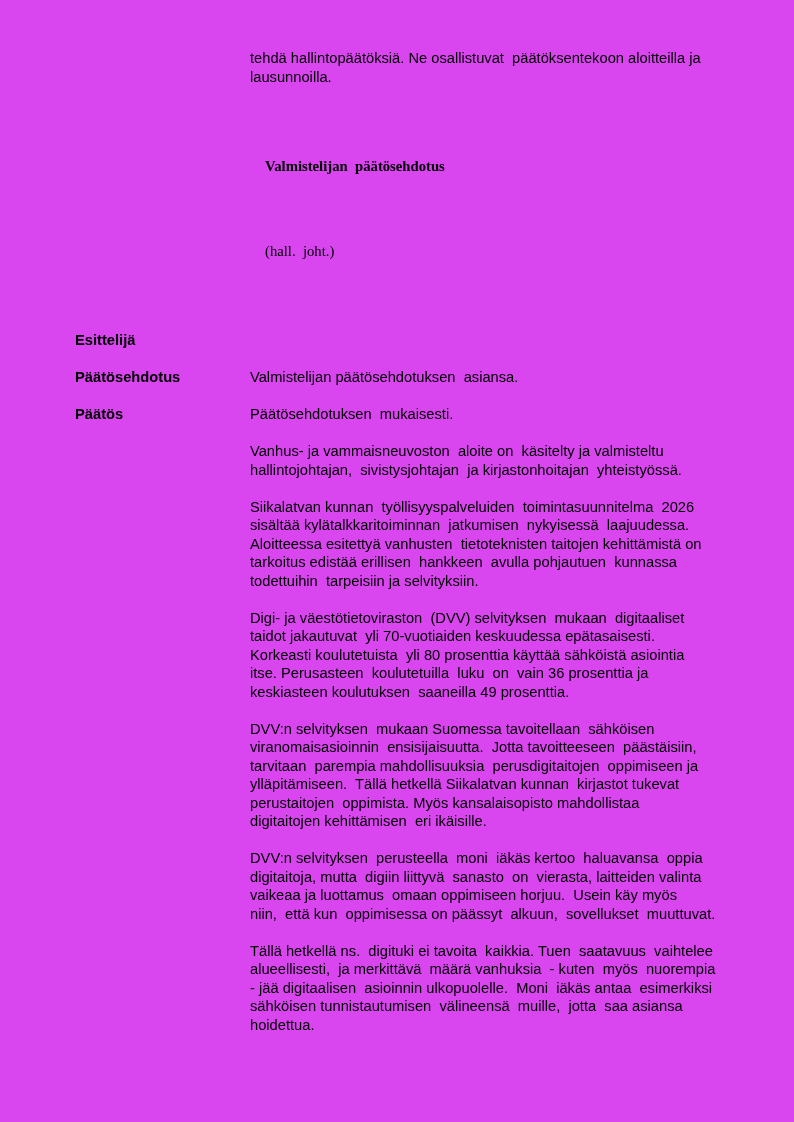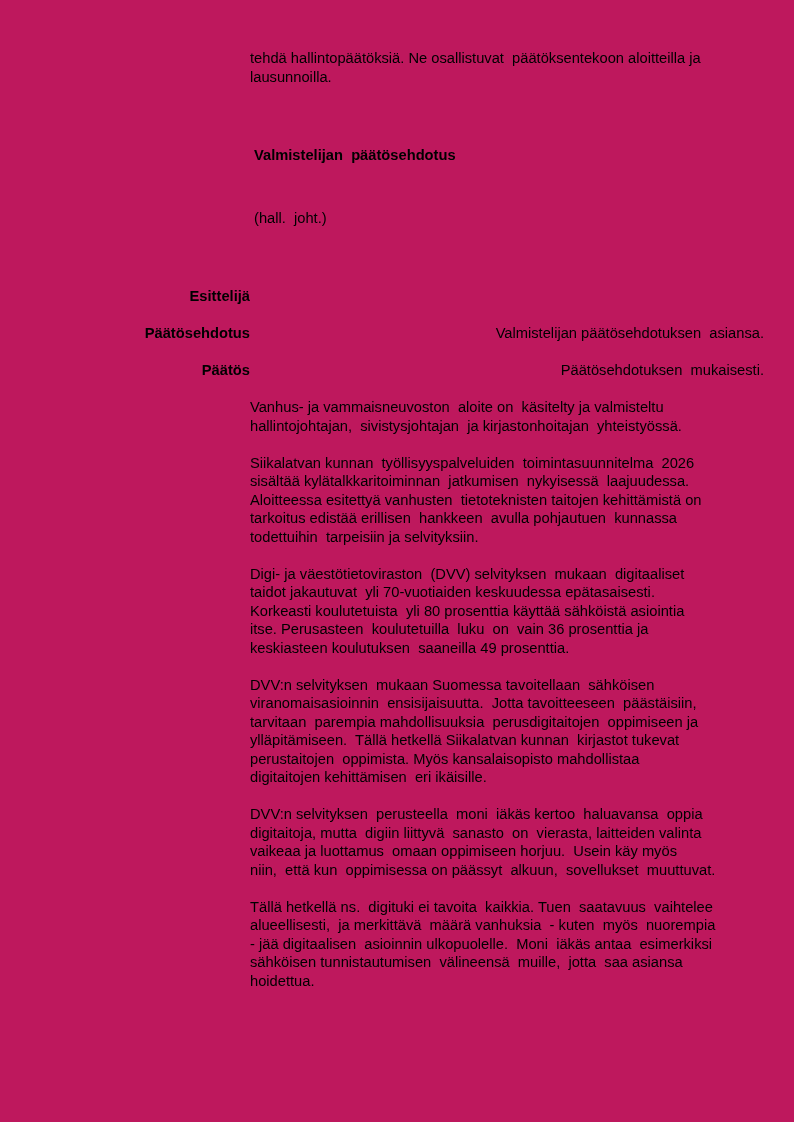--- a/index.html
+++ b/index.html
@@ -1,40 +1,39 @@
 <!DOCTYPE html>
 <html><head>
 <meta charset="utf-8">
 <title>Document</title>
 <style>
   html, body { margin: 0; padding: 0; background: #ffffff; }
   .page {
     position: relative;
     width: 794px;
     height: 1122px;
-    background: #be185d;
+    background: #d946ef;
     color: #000000;
     font-family: "Liberation Sans", "DejaVu Sans", sans-serif;
     font-size: 14.7px;
     line-height: 18.5px;
     box-sizing: border-box;
     padding: 49px 30px 0 75px;
     overflow: hidden;
   }
   .block { margin: 0 0 18.5px 0; white-space: pre; }
   .indent { margin-left: 175px; }
   .row {
     display: grid;
     grid-template-columns: 175px 1fr;
     margin: 0 0 18.5px 0;
     white-space: pre;
-    text-align: right;
   }
   .bold { font-weight: bold; }
-  .grouped { margin: 4px; }
+  .grouped { margin: 15px; font-family: Liberation Serif, serif; }
 </style>
 </head>
 <body>
 
 <div class="page">
 
   <div class="block indent">tehdä hallintopäätöksiä. Ne osallistuvat  päätöksentekoon aloitteilla ja
 lausunnoilla.</div>
 
   <div class="block indent">

